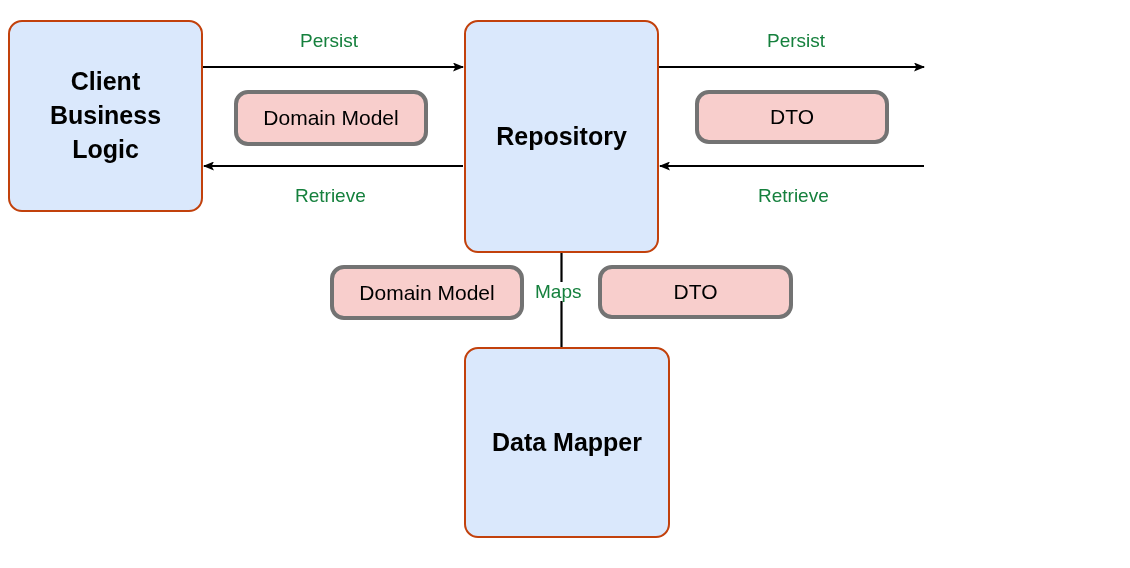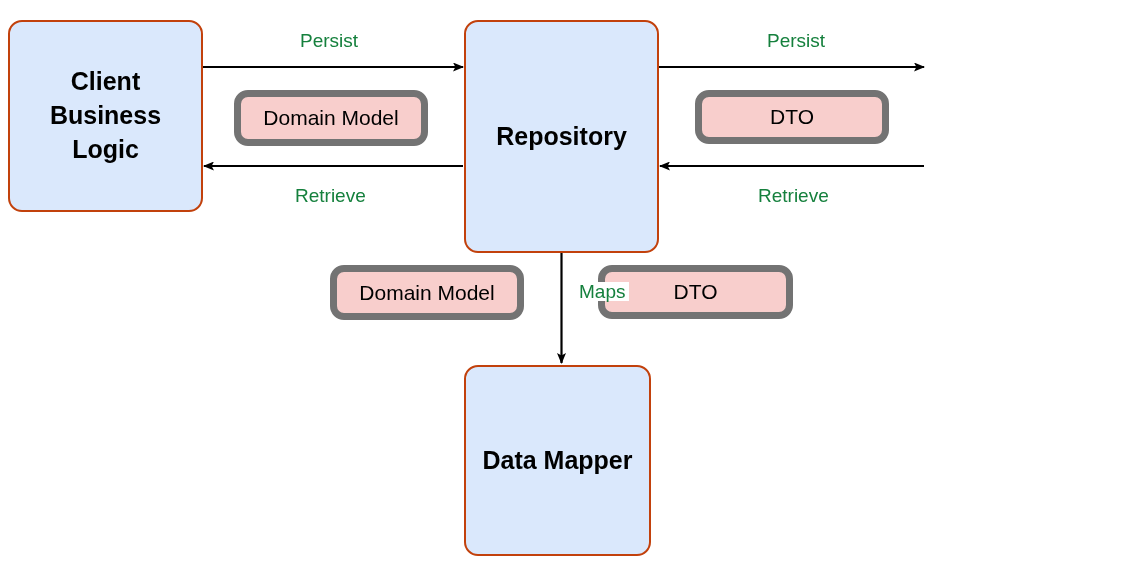--- a/index.html
+++ b/index.html
@@ -29,21 +29,21 @@
     background: #dae8fc;
     border: 2px solid #c2410c;
     border-radius: 14px;
     font-weight: bold;
     font-size: 25px;
     color: #000000;
     line-height: 1.35;
   }
   .pill {
     background: #f8cecc;
-    border: 7px solid #737373;
+    border: 4px solid #737373;
     border-radius: 14px;
     font-weight: normal;
     font-size: 21px;
     color: #000000;
   }
   .edge-label {
     position: absolute;
     font-size: 19px;
     color: #15803d;
     background: #ffffff;
@@ -102,21 +102,21 @@
     <span class="node-label">Client
 Business
 Logic</span>
   </div>
 
   <div class="node box" style="left:464px; top:20px; width:195px; height:233px;">
     <span class="node-label">Repository</span>
   </div>
 
 
-  <div class="node box" style="left:464px; top:365px; width:187px; height:191px;">
+  <div class="node box" style="left:464px; top:347px; width:206px; height:191px;">
     <span class="node-label">Data Mapper</span>
   </div>
 
   <div class="node pill" style="left:234px; top:90px; width:194px; height:56px;">
     <span class="node-label">Domain Model</span>
   </div>
 
   <div class="node pill" style="left:695px; top:90px; width:194px; height:54px;">
     <span class="node-label">DTO</span>
   </div>
@@ -130,15 +130,15 @@
   </div>
 
   <div class="edge-label" style="left:296px; top:31px;">Persist</div>
 
   <div class="edge-label" style="left:291px; top:186px;">Retrieve</div>
 
   <div class="edge-label" style="left:763px; top:31px;">Persist</div>
 
   <div class="edge-label" style="left:754px; top:186px;">Retrieve</div>
 
-  <div class="edge-label" style="left:531px; top:282px;margin-left:44px;">Maps</div>
+  <div class="edge-label" style="left:531px; top:282px;">Maps</div>
 
 </div>
 
 </body></html>

